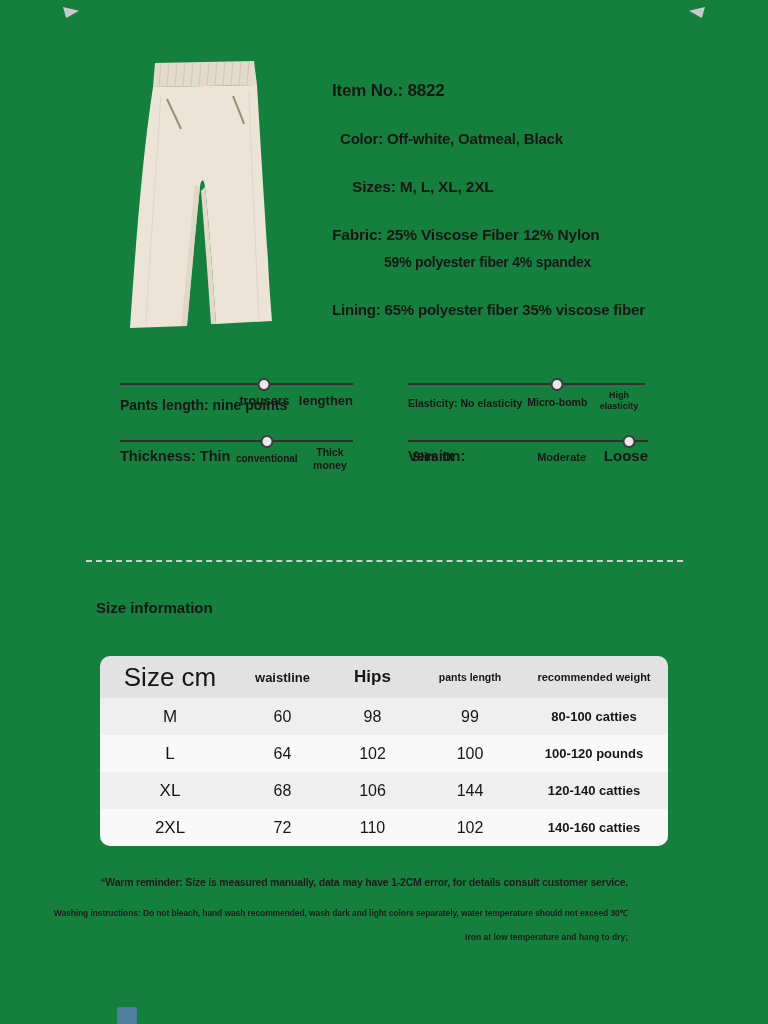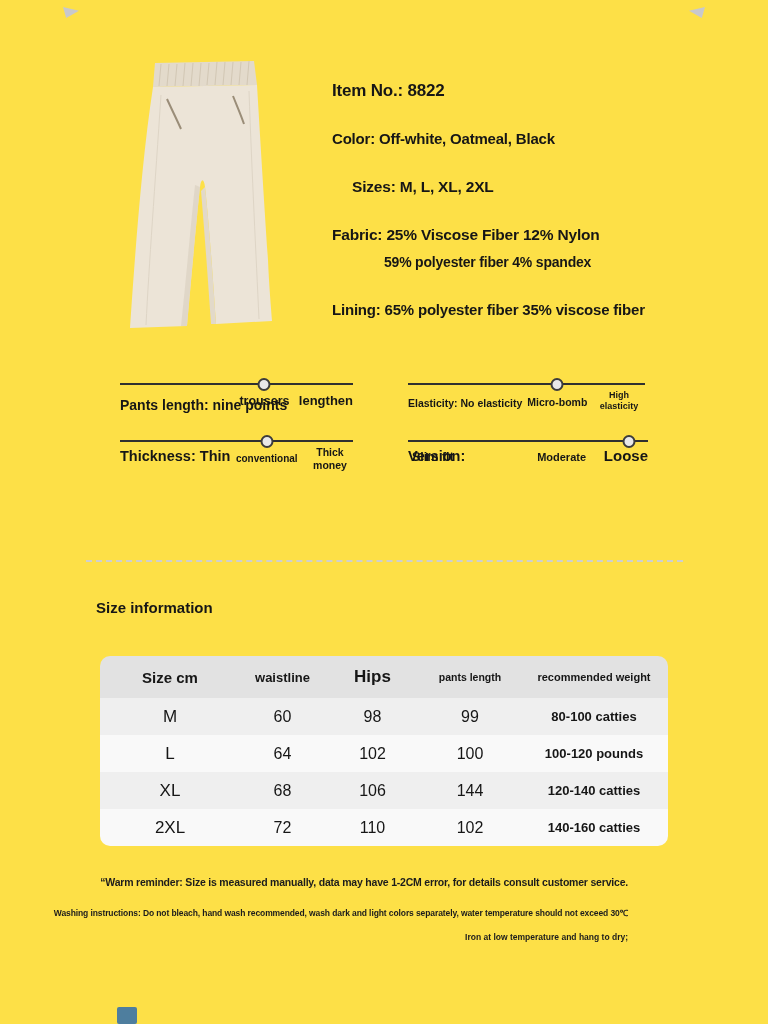--- a/index.html
+++ b/index.html
@@ -1,32 +1,32 @@
 <!DOCTYPE html>
 <html><head>
 <meta charset="utf-8">
 <style>
   html,body{margin:0;padding:0;background:#fff;}
-  .page{position:relative;width:768px;height:1024px;background:#fde047;overflow:hidden;
+  .page{position:relative;width:768px;height:1024px;background:#15803d;overflow:hidden;
         font-family:"Liberation Sans",sans-serif;color:#161616;}
 
   
   .mark-tl{position:absolute;left:63px;top:7px;width:16px;height:11px;background:#c8c8cc;
            clip-path:polygon(0 0,100% 35%,20% 100%);}
   .mark-tr{position:absolute;left:689px;top:7px;width:16px;height:11px;background:#c8c8cc;
            clip-path:polygon(0 35%,100% 0,80% 100%);}
   .mark-bl{position:absolute;left:117px;top:1007px;width:20px;height:17px;background:#4e7e9e;border-radius:2px;}
 
   
   .pants{position:absolute;left:103px;top:55px;width:200px;height:290px;}
 
   
   .spec{position:absolute;font-weight:700;letter-spacing:-0.2px;white-space:nowrap;}
   .spec-item-no{left:332px;top:81px;font-size:17px;}
-  .spec-color{left:332px;top:130px;font-size:15px;}
+  .spec-color{left:340px;top:130px;font-size:15px;}
   .spec-sizes{left:352px;top:178px;font-size:15.5px;}
   .spec-fabric1{left:332px;top:226px;font-size:15.5px;}
   .spec-fabric2{left:384px;top:254px;font-size:14px;}
   .spec-lining{left:332px;top:301px;font-size:15px;}
 
   
   .slider{position:absolute;}
   .track{position:absolute;left:0;right:0;top:6px;height:2px;background:#303030;}
   .dot{position:absolute;top:0.5px;width:13px;height:13px;box-sizing:border-box;border-radius:50%;
        background:#e8e8e8;border:2px solid #3c3c3c;transform:translateX(-50%);}
@@ -53,21 +53,21 @@
 
   .size-heading{position:absolute;left:96px;top:599px;font-size:15px;font-weight:700;}
 
   
   .size-table{position:absolute;left:100px;top:656px;width:568px;border-radius:10px;overflow:hidden;}
   .trow{display:grid;grid-template-columns:140px 85px 95px 100px 148px;align-items:center;text-align:center;}
   .thead{height:42px;background:#e2e2e2;}
   .tr-body{height:37px;}
   .bg-a{background:#efefef;}
   .bg-b{background:#f9f9f9;}
-  .th0{font-size:15px;font-weight:700;}
+  .th0{font-size:26px;font-weight:400;}
   .th1{font-size:13px;font-weight:700;}
   .th2{font-size:17px;font-weight:700;}
   .th3{font-size:10.5px;font-weight:700;}
   .th4{font-size:11px;font-weight:700;}
   .td0{font-size:17px;}
   .td1,.td2,.td3{font-size:16px;}
   .td4{font-size:13px;font-weight:700;}
 
   
   .note{position:absolute;left:0;width:628px;text-align:right;font-weight:700;color:#1c1c1c;}

